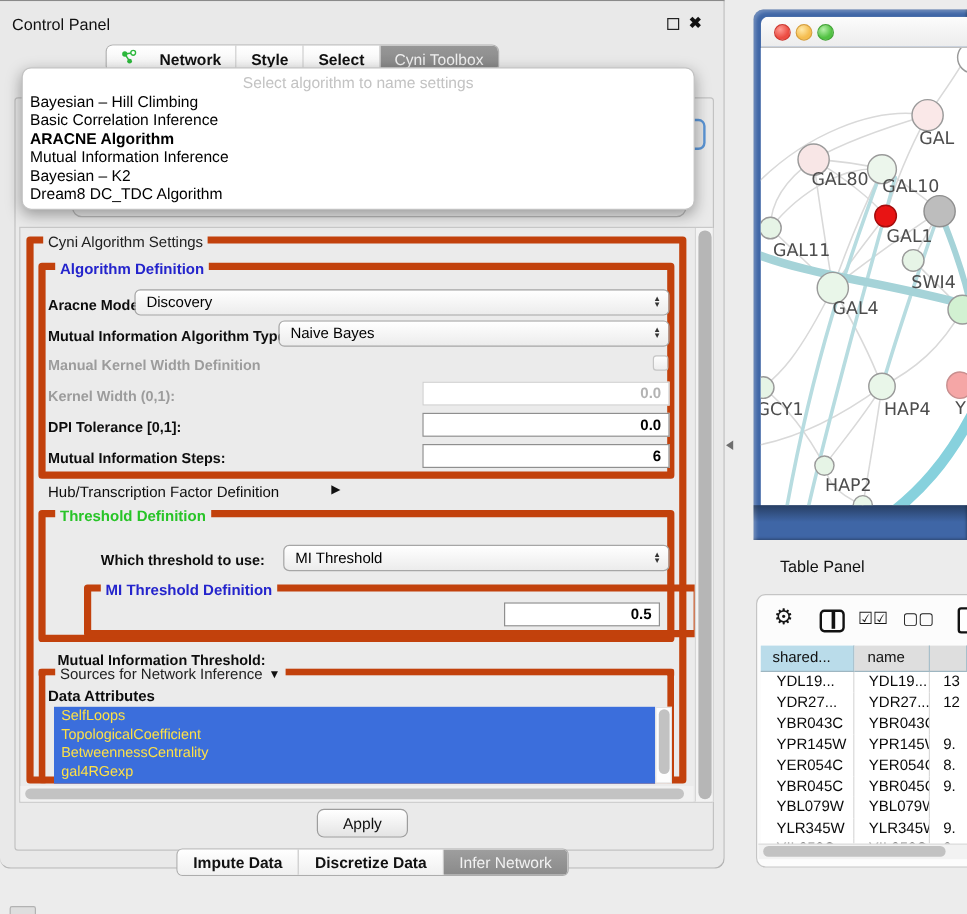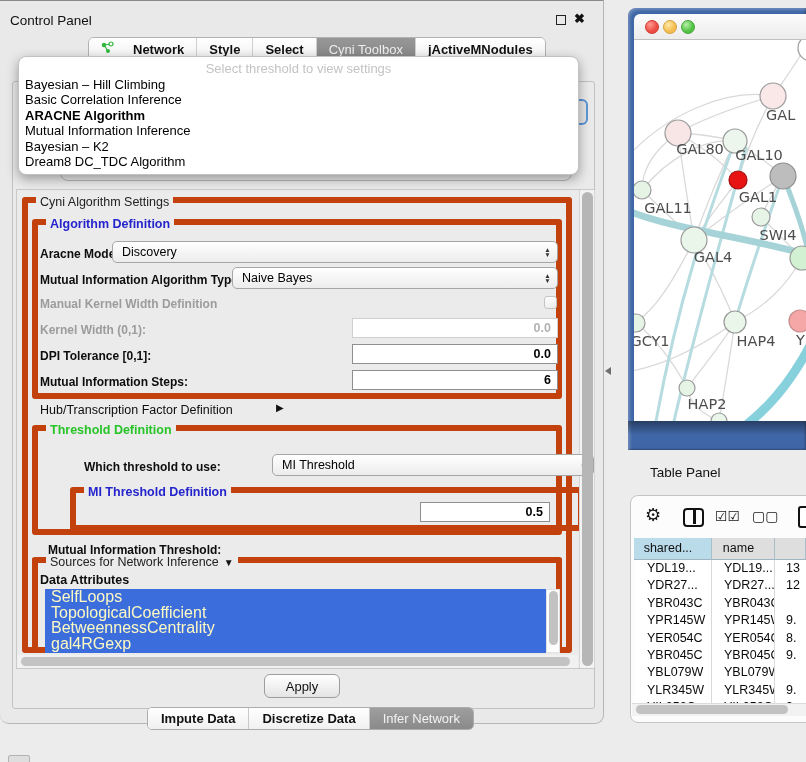--- a/index.html
+++ b/index.html
@@ -58,21 +58,21 @@
            font-size:12.5px; text-align:right; padding-right:6px; color:#000; z-index:5;font-weight:bold; }
   .field.dis { border:1px solid #cfcfcf; color:#b3b3b3; }
 
   #kernel-check { left:544px; top:295px; width:13px; height:13px; border:1px solid #c5c5c5; border-radius:3px;
                   background:linear-gradient(#fdfdfd,#ededed); z-index:5; }
 
   .tri { font-size:10px; color:#111; }
 
   
   #attr-list { left:45px; top:588px; width:501px; height:64px; background:#3b6edc; z-index:5; overflow:hidden; }
-  .attr-item { color:#fef9c3; font-size:16px; line-height:15.7px; padding-left:6px; white-space:nowrap; }
+  .attr-item { color:#fde047; font-size:12px; line-height:15.7px; padding-left:6px; white-space:nowrap; }
   #attr-sbtrack { left:546px; top:588px; width:14px; height:64px; background:#fdfdfd; z-index:5; border:1px solid #e2e2e2; }
   #attr-sbthumb { left:548.5px; top:590px; width:9px; height:54px; border-radius:5px; background:#c2c2c2; z-index:6; }
 
   
   #v-track { left:579px; top:189px; width:16px; height:478px; background:#f3f3f3;
              border-left:1px solid #d6d6d6; border-right:1px solid #d6d6d6; z-index:4; }
   #v-thumb { left:581.5px; top:191px; width:11px; height:474px; border-radius:6px; background:#b6b6b6; z-index:5; }
   #h-track { left:17px; top:654px; width:561px; height:13px; background:#f1f1f1; z-index:5; }
   #h-thumb { left:21px; top:656px; width:549px; height:9px; border-radius:5px; background:#c3c3c3; z-index:6; }
 
@@ -150,31 +150,28 @@
       </div>
       <div class="tab">
           <span>Style</span>
         </div>
       <div class="tab">
           <span>Select</span>
         </div>
       <div class="tab sel">
           <span>Cyni Toolbox</span>
         </div>
-      <div class="tab">
-          <span>jActiveMNodules</span>
-        </div>
     </div>
 
     <div class="abs" id="outer-box"></div>
     <div class="abs" id="behind-box"></div>
     <div class="abs" id="behind-combo"></div>
 
     <div class="abs" id="algo-popup">
-      <div id="algo-hint">Select threshold to view settings</div>
+      <div id="algo-hint">Select algorithm to name settings</div>
       <div id="algo-list">
           <div class="algo-item">Bayesian – Hill Climbing</div>
           <div class="algo-item">Basic Correlation Inference</div>
           <div class="algo-item b">ARACNE Algorithm</div>
           <div class="algo-item">Mutual Information Inference</div>
           <div class="algo-item">Bayesian – K2</div>
           <div class="algo-item">Dream8 DC_TDC Algorithm</div>
         </div>
     </div>
 
@@ -212,21 +209,21 @@
     <span class="lbl" style="left:40px; top:374px;">Mutual Information Steps:</span>
     <div class="field" style="left:352px; top:369px; width:206px;">6</div>
 
     <span class="lbl" style="left:40px; top:402px; font-weight:500; font-size:12.5px;">Hub/Transcription Factor Definition</span>
     <span class="abs tri" style="left:276px; top:401px; z-index:5;">▶</span>
 
     <div class="groupbox" style="left:32px; top:424px; width:530px; height:110px;">
       <span class="legend green">Threshold Definition</span>
     </div>
     <span class="lbl" style="left:84px; top:459px;">Which threshold to use:</span>
-    <div class="combo" style="left:236px; top:453px; width:322px;margin-left:36px;">
+    <div class="combo" style="left:236px; top:453px; width:322px;">
       <span>MI Threshold</span>
       <span class="stepper">
           <span>▲</span>
           <span>▼</span>
         </span>
     </div>
     <div class="groupbox" style="left:40px; top:486px; width:514px; height:44px;margin-left:30px;">
       <span class="legend blue">MI Threshold Definition</span>
     </div>
     <span class="lbl" style="left:48px; top:507px;margin-top:35px;">Mutual Information Threshold:</span>

